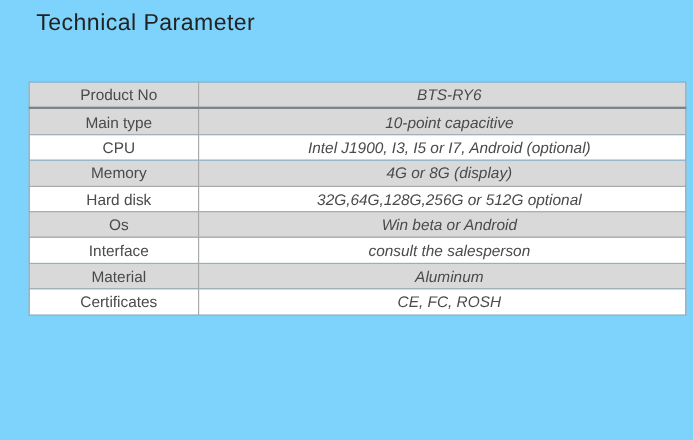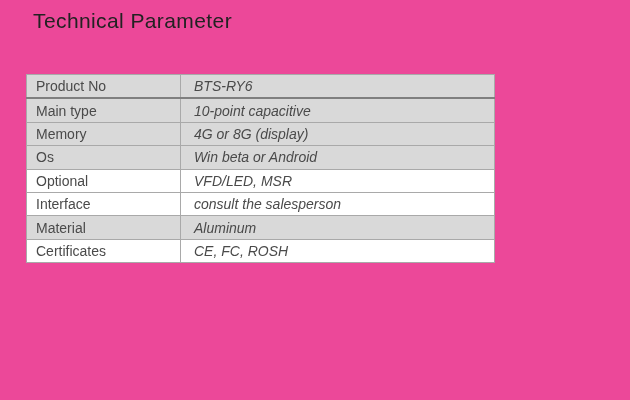--- a/index.html
+++ b/index.html
@@ -4,41 +4,42 @@
 <style>
   html, body {
     margin: 0;
     padding: 0;
     background: #ffffff;
   }
   .page {
     position: relative;
     width: 630px;
     height: 400px;
-    background: #ec4899;
+    background: #7dd3fc;
     font-family: "Liberation Sans", sans-serif;
     overflow: hidden;
   }
   .title {
     position: absolute;
     left: 33px;
     top: 9px;
     margin: 0;
     font-size: 21px;
     font-weight: 400;
     letter-spacing: 0.4px;
     color: #222222;
   }
   .spec-table {
     position: absolute;
     left: 26px;
     top: 74px;
-    width: 469px;
+    width: 598px;
     border-collapse: collapse;
     table-layout: fixed;
+    text-align: center;
   }
   .spec-table td {
     height: 22.4px;
     font-size: 14px;
     line-height: 22px;
     color: var(--cell-text, #4a4a4a);
     border: 1px solid var(--border-color, #a9a9a9);
     padding: 0;
     white-space: nowrap;
     overflow: hidden;
@@ -68,31 +69,35 @@
   <table class="spec-table">
     <tbody id="spec-body">
         <tr class="shaded">
           <td class="label-cell">Product No</td>
           <td class="value-cell">BTS-RY6</td>
         </tr>
         <tr class="shaded">
           <td class="label-cell">Main type</td>
           <td class="value-cell">10-point capacitive</td>
         </tr>
+        <tr>
+          <td class="label-cell">CPU</td>
+          <td class="value-cell">Intel J1900, I3, I5 or I7, Android (optional)</td>
+        </tr>
         <tr class="shaded">
           <td class="label-cell">Memory</td>
           <td class="value-cell">4G or 8G (display)</td>
         </tr>
+        <tr>
+          <td class="label-cell">Hard disk</td>
+          <td class="value-cell">32G,64G,128G,256G or 512G optional</td>
+        </tr>
         <tr class="shaded">
           <td class="label-cell">Os</td>
           <td class="value-cell">Win beta or Android</td>
-        </tr>
-        <tr>
-          <td class="label-cell">Optional</td>
-          <td class="value-cell">VFD/LED, MSR</td>
         </tr>
         <tr>
           <td class="label-cell">Interface</td>
           <td class="value-cell">consult the salesperson</td>
         </tr>
         <tr class="shaded">
           <td class="label-cell">Material</td>
           <td class="value-cell">Aluminum</td>
         </tr>
         <tr>

